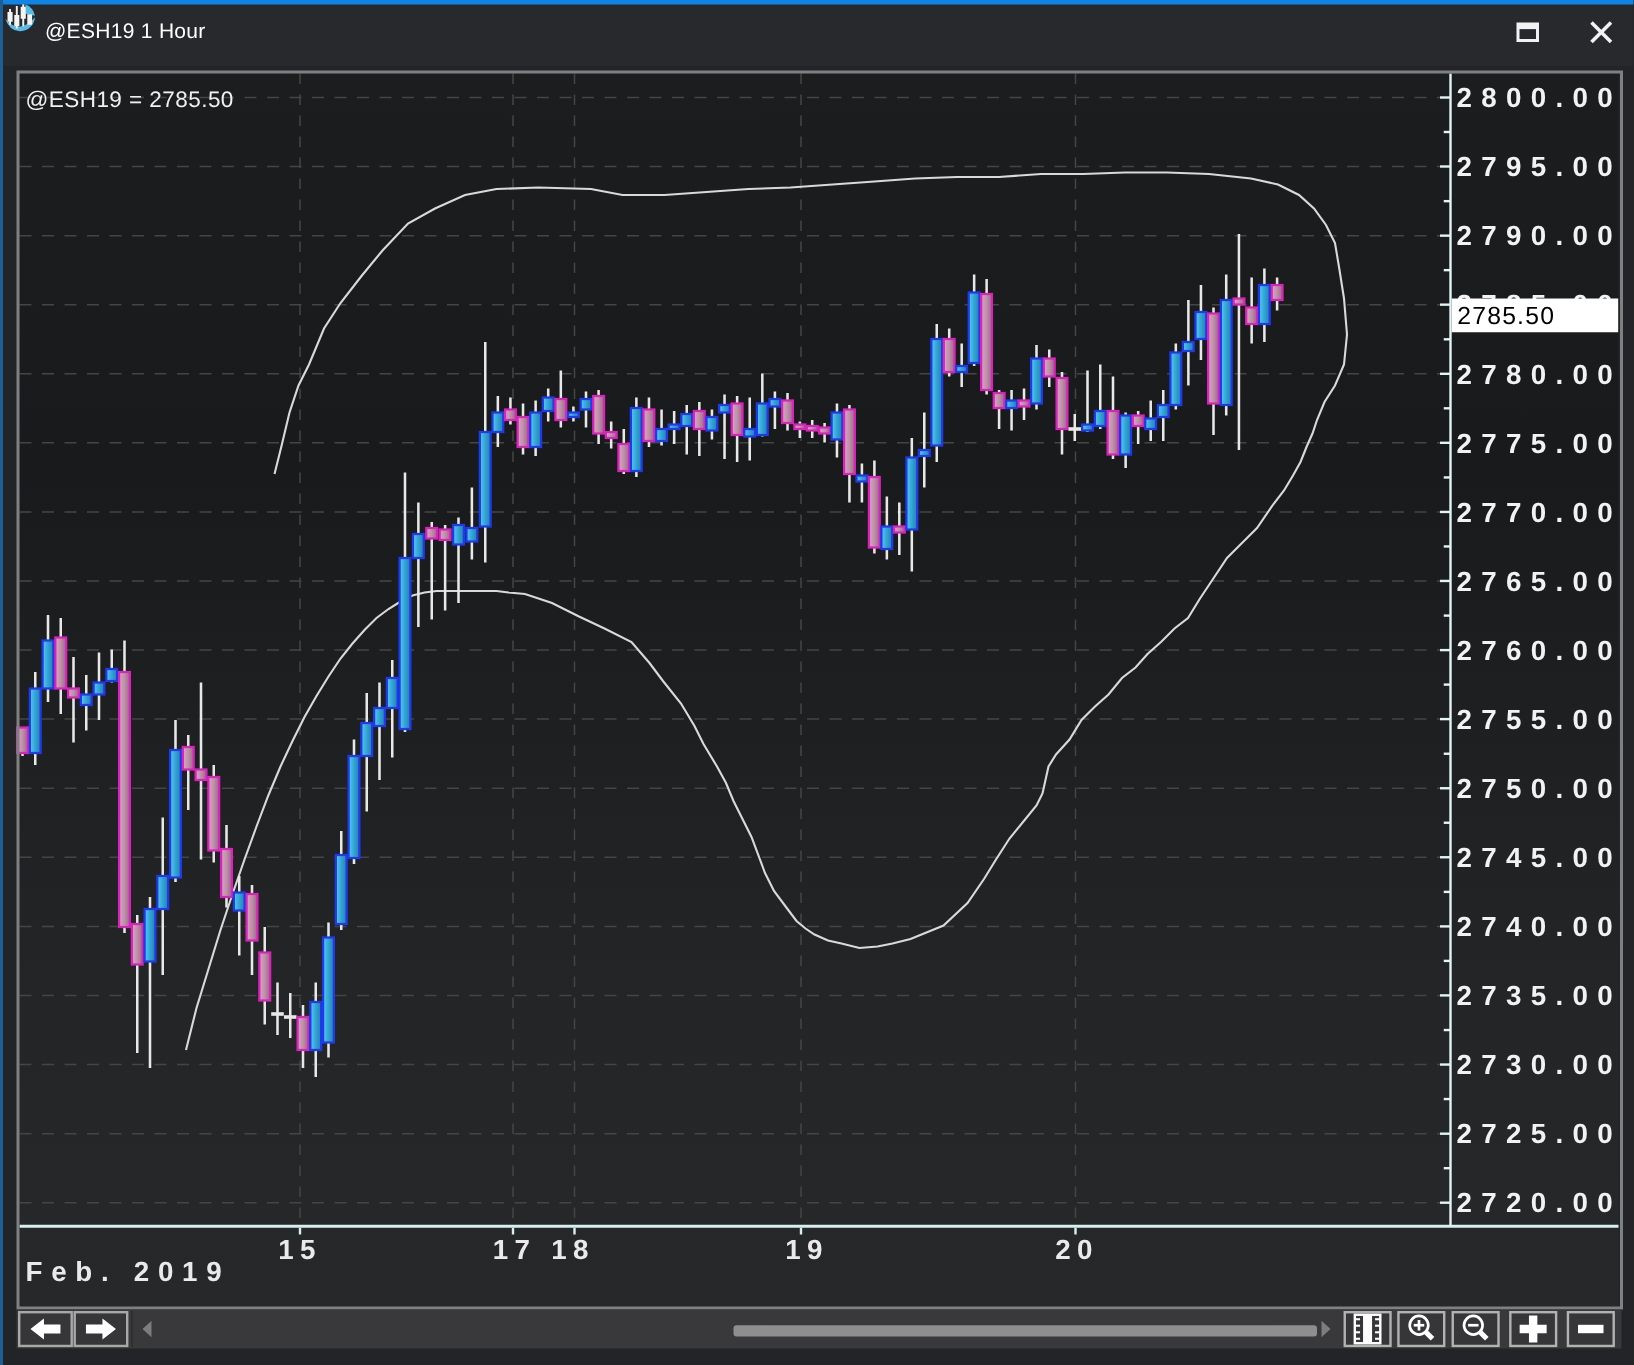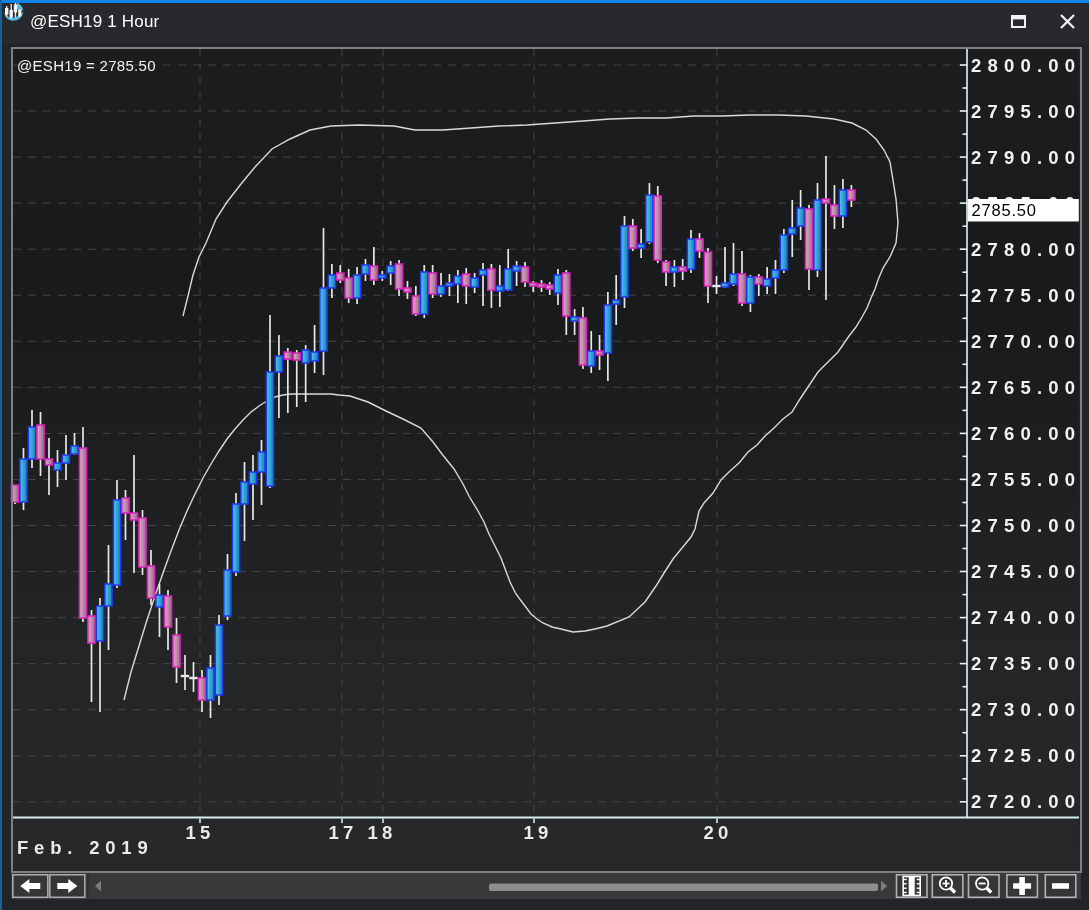--- a/index.html
+++ b/index.html
@@ -1,20 +1,20 @@
 <!DOCTYPE html>
 <html><head><meta charset="utf-8">
 <style>
 html,body{margin:0;padding:0;width:1089px;height:910px;overflow:hidden;background:#232427;}
 body{font-family:"Liberation Sans",sans-serif;}
 #win{position:absolute;inset:0;width:1089px;height:910px;background:#232427;}
 #titlebar{position:absolute;left:0;top:0;width:1089px;height:44px;background:#28292c;}
 #topline{position:absolute;left:0;top:0;width:1089px;height:3px;background:#0d84e6;}
 #leftline{position:absolute;left:0;top:0;width:2px;height:910px;background:#1b5f95;}
-#title{position:absolute;left:30px;top:12px;color:#ffffff;font-size:17px;letter-spacing:0.2px;}
+#title{position:absolute;left:30px;top:12px;color:#ffffff;font-size:14px;letter-spacing:0.2px;}
 svg text{font-family:"Liberation Sans",sans-serif;}
 .ax{fill:#f2f2f2;font-size:18.5px;font-weight:bold;letter-spacing:6.2px;}
 .lp{fill:#000;font-size:16.5px;letter-spacing:0.8px;}
 .dt{fill:#eaeaea;font-size:18.5px;font-weight:bold;letter-spacing:4.2px;}
 .sym{fill:#f0f0f0;font-size:15px;letter-spacing:0.3px;}
 </style></head>
 <body>
 <div id="win">
 <div id="titlebar"></div>
 <div id="title">@ESH19 1 Hour</div>

